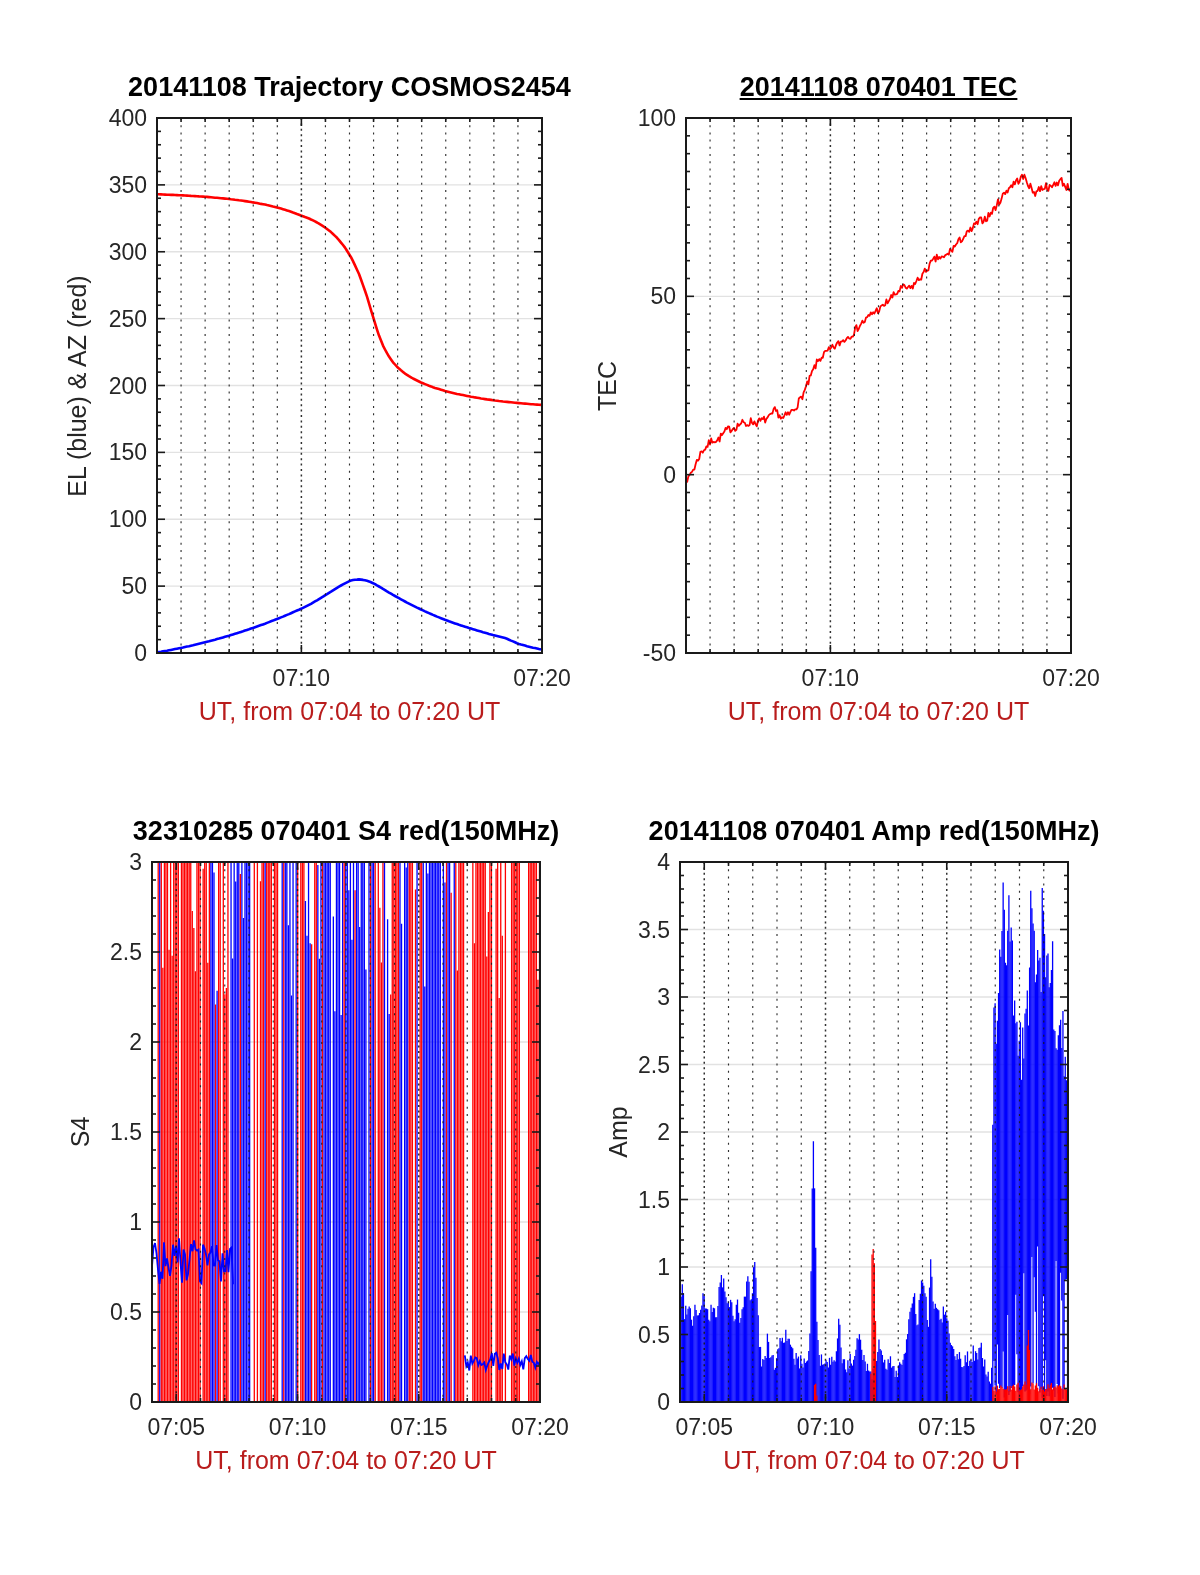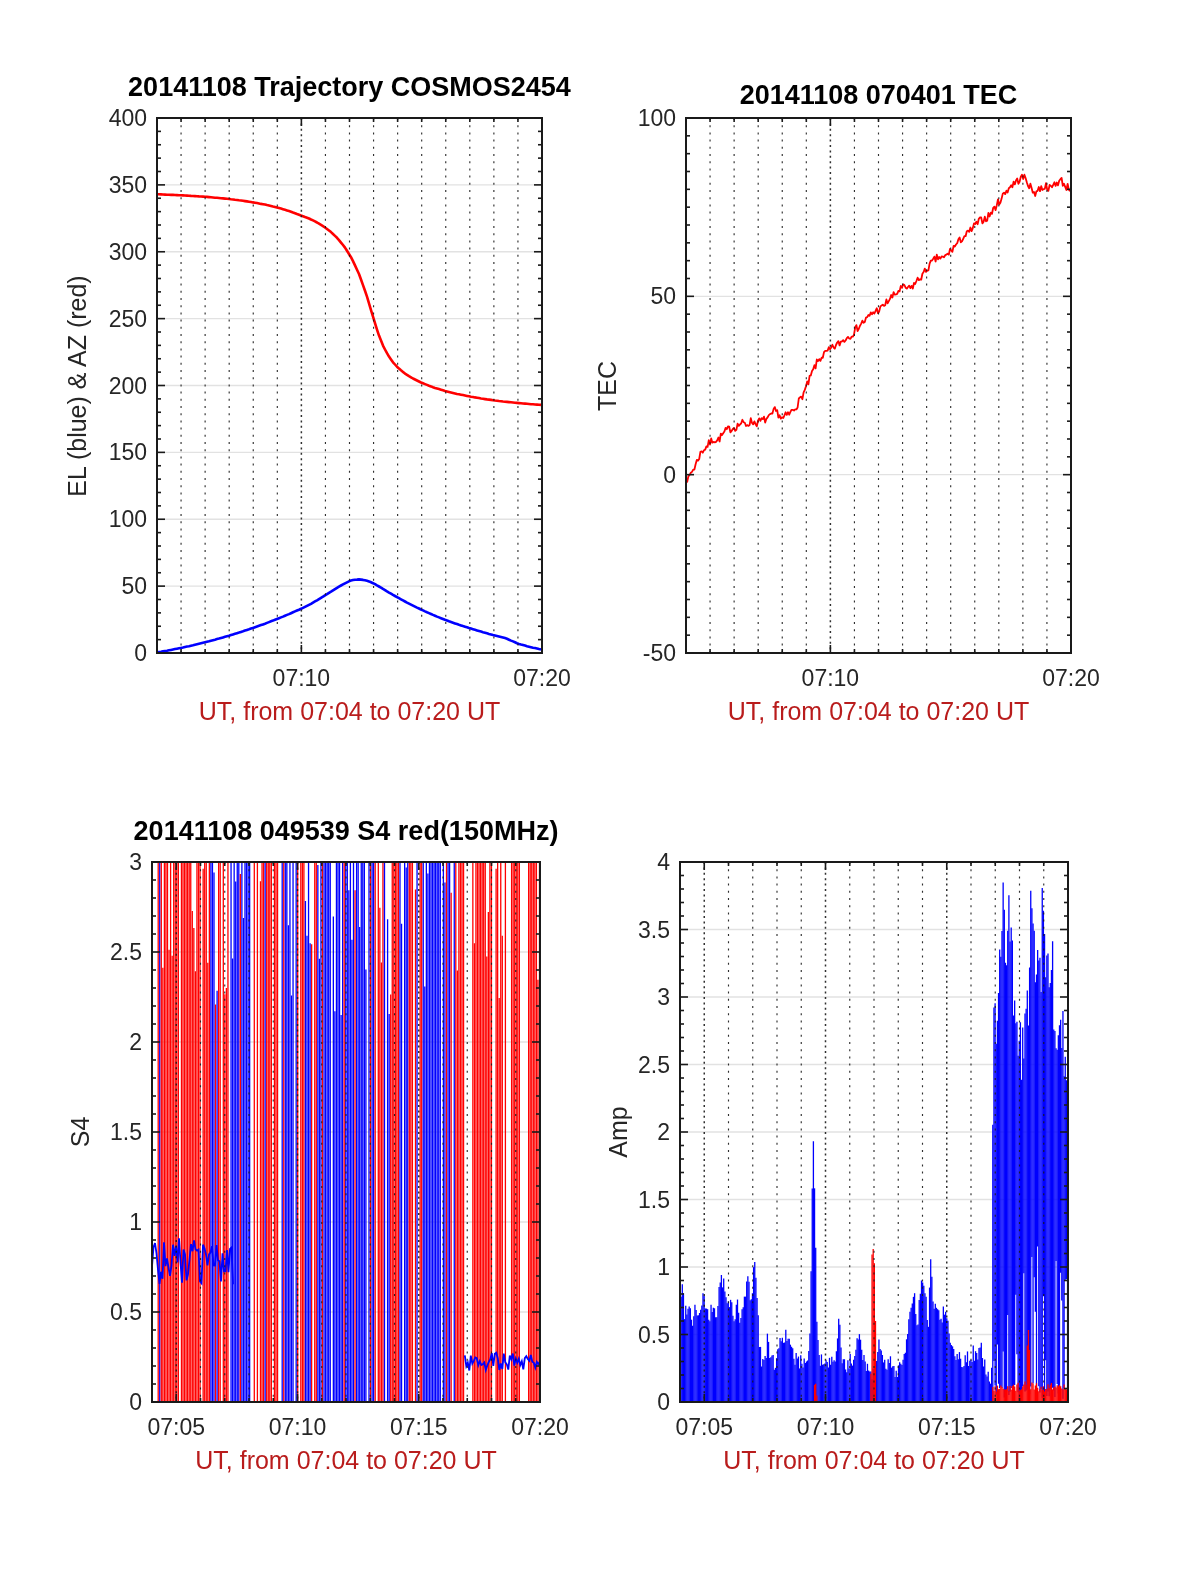--- a/index.html
+++ b/index.html
@@ -183,21 +183,21 @@
       <text x="-10" y="476.125" text-anchor="end" class="tick">50</text>
       <text x="-10" y="409.25" text-anchor="end" class="tick">100</text>
       <text x="-10" y="342.375" text-anchor="end" class="tick">150</text>
       <text x="-10" y="275.5" text-anchor="end" class="tick">200</text>
       <text x="-10" y="208.625" text-anchor="end" class="tick">250</text>
       <text x="-10" y="141.75" text-anchor="end" class="tick">300</text>
       <text x="-10" y="74.875" text-anchor="end" class="tick">350</text>
       <text x="-10" y="8" text-anchor="end" class="tick">400</text>
     </svg>
 
-  <div class="panel-title" id="title1" style="left: 878.5px; top: 80px;">20141108 070401 TEC</div>
+  <div class="panel-title" id="title1" style="left: 878.5px; top: 72px; text-decoration: underline;">20141108 070401 TEC</div>
   <div class="xlabel" id="xlab1" style="left: 878.5px; top: 697px;">UT, from 07:04 to 07:20 UT</div>
   <div class="ylabel" id="ylab1" style="left: 607px; top: 385.5px;">TEC</div>
   <svg class="plot" id="plot1" width="385" height="535" style="left: 686px; top: 118px;">
       <defs>
         <clipPath id="clip1">
           <rect x="0" y="0" width="385" height="535"></rect>
         </clipPath>
       </defs>
       <g>
         <line x1="0" x2="385" y1="356.6666666666667" y2="356.6666666666667" stroke="#e2e2e2" stroke-width="1.4"></line>
@@ -323,21 +323,21 @@
         <line x1="385" y1="17.83333333333337" x2="381" y2="17.83333333333337" stroke="#1a1a1a" stroke-width="1.6"></line>
       </g>
       <text x="144.375" y="568" text-anchor="middle" class="tick">07:10</text>
       <text x="385" y="568" text-anchor="middle" class="tick">07:20</text>
       <text x="-10" y="543" text-anchor="end" class="tick">-50</text>
       <text x="-10" y="364.6666666666667" text-anchor="end" class="tick">0</text>
       <text x="-10" y="186.33333333333337" text-anchor="end" class="tick">50</text>
       <text x="-10" y="8" text-anchor="end" class="tick">100</text>
     </svg>
 
-  <div class="panel-title" id="title2" style="left: 346px; top: 816px;">20141108 049539 S4 red(150MHz)</div>
+  <div class="panel-title" id="title2" style="left: 346px; top: 816px;">32310285 070401 S4 red(150MHz)</div>
   <div class="xlabel" id="xlab2" style="left: 346px; top: 1446px;">UT, from 07:04 to 07:20 UT</div>
   <div class="ylabel" id="ylab2" style="left: 80px; top: 1132px;">S4</div>
   <svg class="plot" id="plot2" width="388" height="540" style="left: 152px; top: 862px;">
       <defs>
         <clipPath id="clip2">
           <rect x="0" y="0" width="388" height="540"></rect>
         </clipPath>
       </defs>
       <g>
         <line x1="0" x2="388" y1="450" y2="450" stroke="#e2e2e2" stroke-width="1.4"></line>
@@ -680,20 +680,21 @@
       <text x="388" y="573" text-anchor="middle" class="tick">07:20</text>
       <text x="-10" y="548" text-anchor="end" class="tick">0</text>
       <text x="-10" y="458" text-anchor="end" class="tick">0.5</text>
       <text x="-10" y="368" text-anchor="end" class="tick">1</text>
       <text x="-10" y="278" text-anchor="end" class="tick">1.5</text>
       <text x="-10" y="188" text-anchor="end" class="tick">2</text>
       <text x="-10" y="98" text-anchor="end" class="tick">2.5</text>
       <text x="-10" y="8" text-anchor="end" class="tick">3</text>
     </svg>
 
+  <div class="panel-title" id="title3" style="left: 874px; top: 816px;">20141108 070401 Amp red(150MHz)</div>
   <div class="xlabel" id="xlab3" style="left: 874px; top: 1446px;">UT, from 07:04 to 07:20 UT</div>
   <div class="ylabel" id="ylab3" style="left: 618px; top: 1132px;">Amp</div>
   <svg class="plot" id="plot3" width="388" height="540" style="left: 680px; top: 862px;">
       <defs>
         <clipPath id="clip3">
           <rect x="0" y="0" width="388" height="540"></rect>
         </clipPath>
       </defs>
       <g>
         <line x1="0" x2="388" y1="472.5" y2="472.5" stroke="#e2e2e2" stroke-width="1.4"></line>

